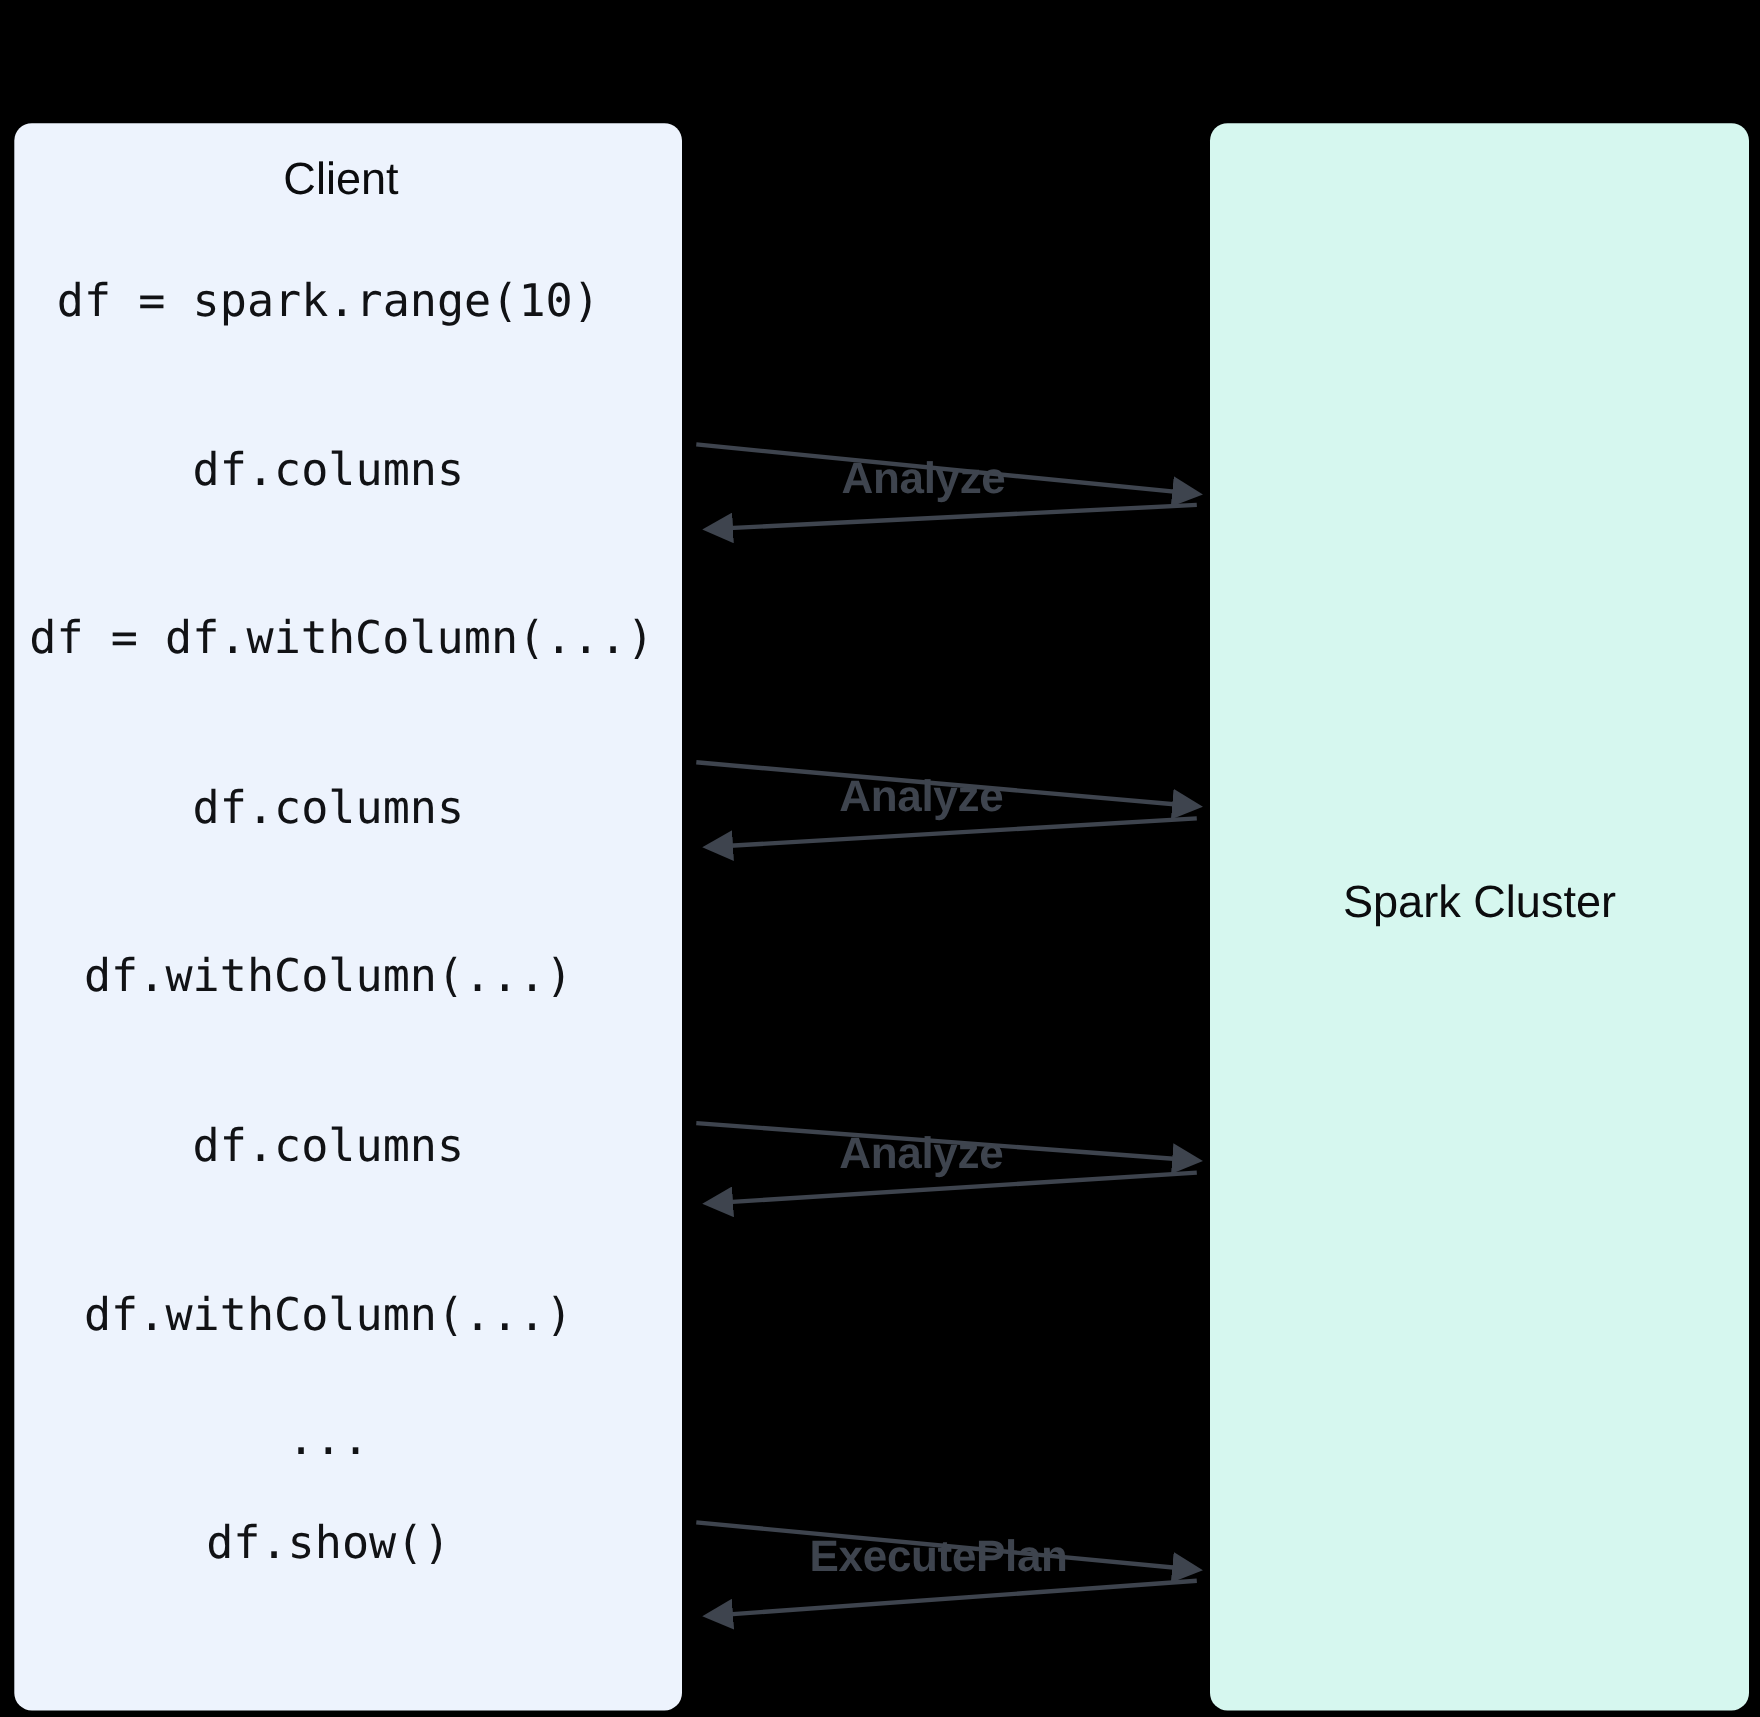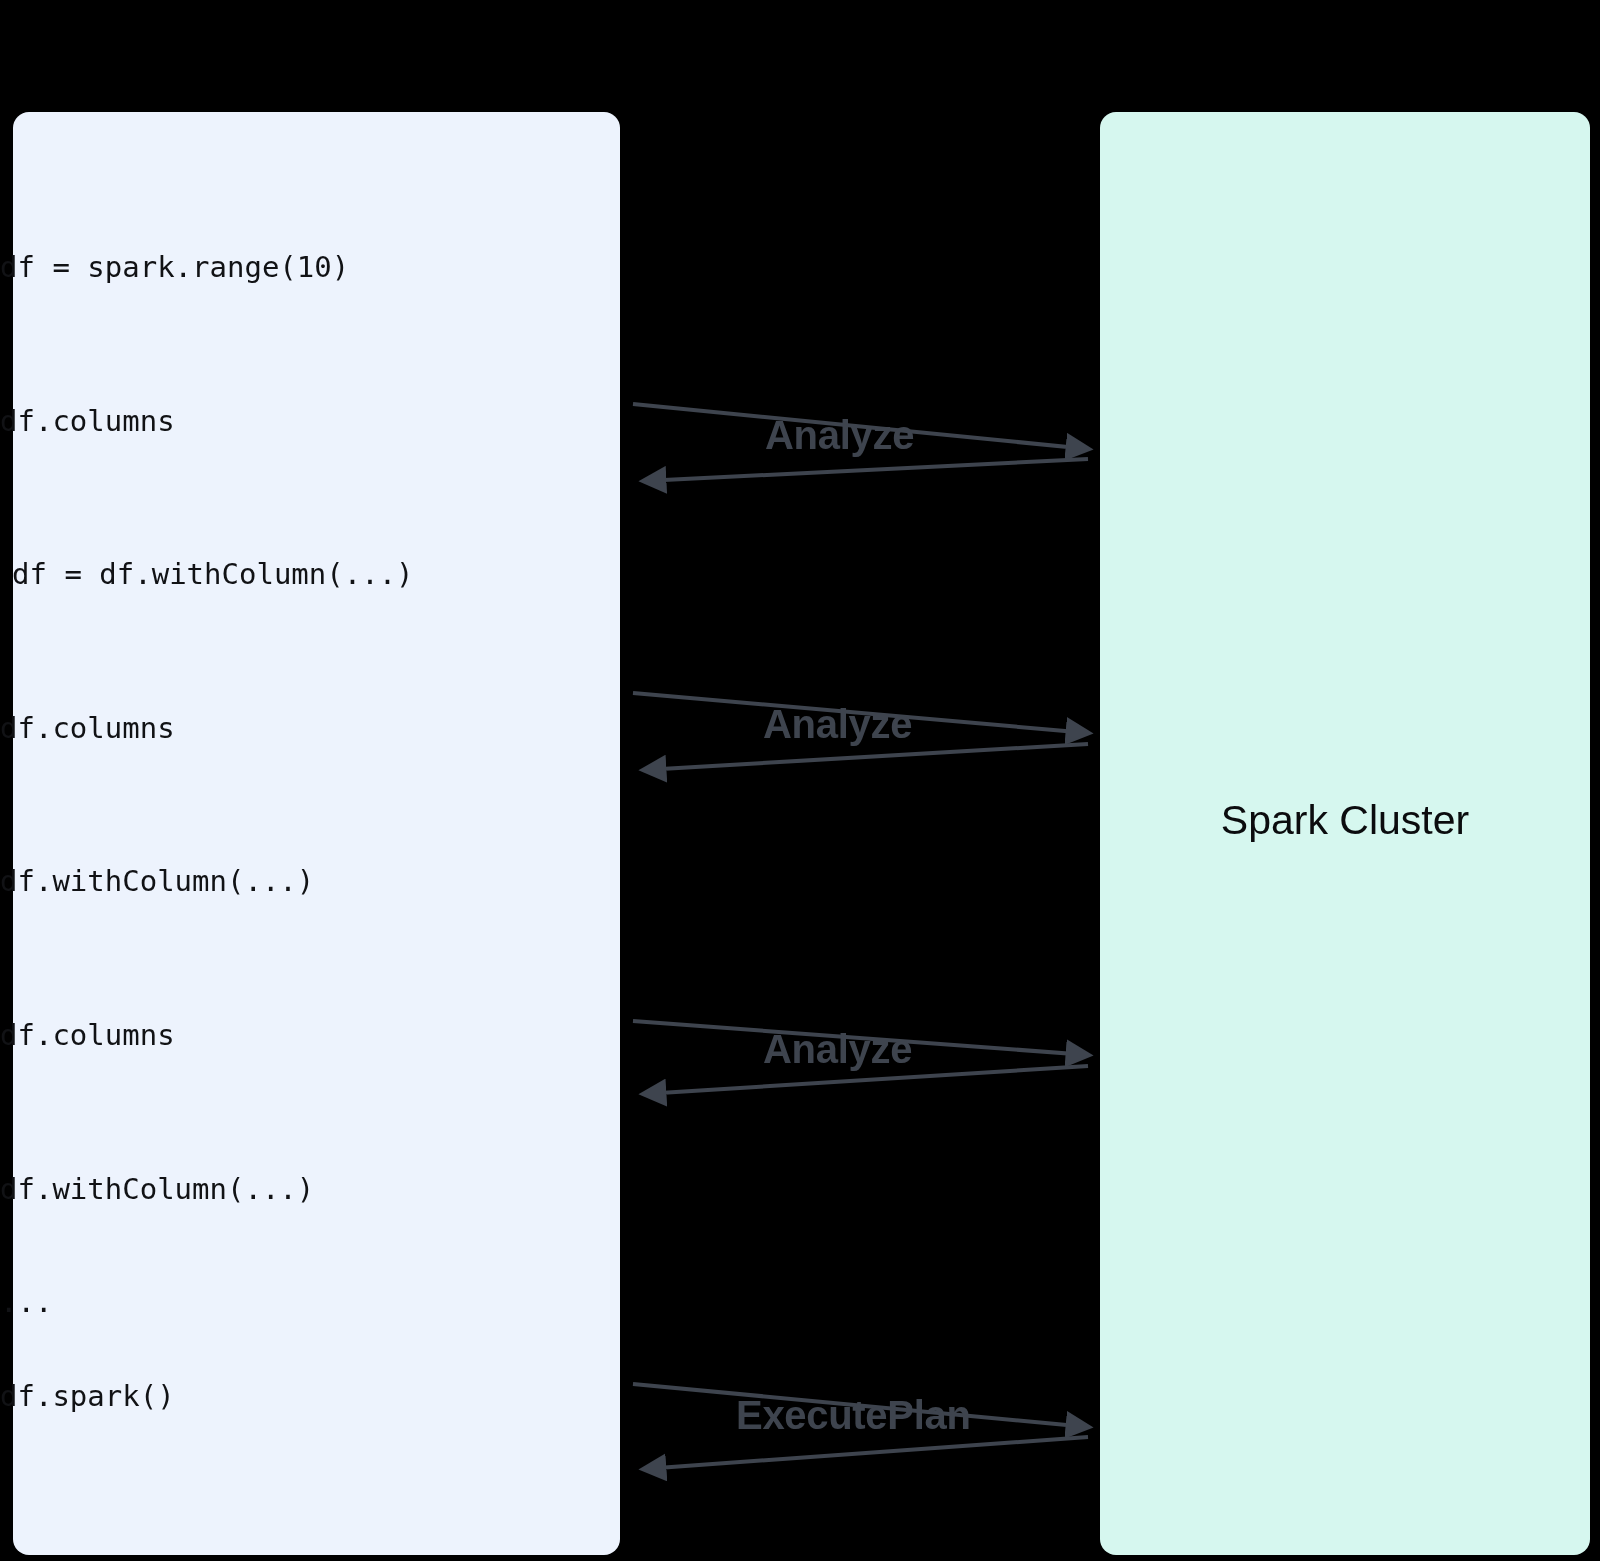--- a/index.html
+++ b/index.html
@@ -57,23 +57,23 @@
     top: 800px;
     width: 490px;
     text-align: center;
   }
 
   
   .code-line {
     position: absolute;
     left: 0;
     width: 597px;
-    text-align: left;
+    text-align: center;
     font-family: "DejaVu Sans Mono", "Liberation Mono", monospace;
-    font-size: 29px;
+    font-size: 41px;
     line-height: 1;
     color: #111215;
     white-space: pre;
   }
 
   
   #arrow-layer {
     position: absolute;
     left: 0;
     top: 0;
@@ -96,40 +96,41 @@
 </style>
 </head>
 <body>
 
 <div id="stage">
 
   <div class="panel" id="client-panel"></div>
 
   <div class="panel" id="cluster-panel"></div>
 
+  <div class="panel-title" id="client-title">Client</div>
 
   <div class="panel-title" id="cluster-title">Spark Cluster</div>
 
   <div class="code-line" style="top:253px;">df = spark.range(10)</div>
 
   <div class="code-line" style="top:407px;">df.columns</div>
 
   <div class="code-line" style="top:560px;margin-left:12px;">df = df.withColumn(...)</div>
 
   <div class="code-line" style="top:714px;">df.columns</div>
 
   <div class="code-line" style="top:867px;">df.withColumn(...)</div>
 
   <div class="code-line" style="top:1021px;">df.columns</div>
 
   <div class="code-line" style="top:1175px;">df.withColumn(...)</div>
 
   <div class="code-line" style="top:1288px;">...</div>
 
-  <div class="code-line" style="top:1382px;">df.spark()</div>
+  <div class="code-line" style="top:1382px;">df.show()</div>
 
   <svg id="arrow-layer" viewBox="0 0 1600 1561">
     <defs>
       <marker id="head-right" markerWidth="7" markerHeight="7" refX="5.6" refY="3.5" orient="auto" markerUnits="strokeWidth">
         <path d="M0,0 L7,3.5 L0,7 z" fill="#3e444e"></path>
       </marker>
       <marker id="head-left" markerWidth="7" markerHeight="7" refX="5.6" refY="3.5" orient="auto" markerUnits="strokeWidth">
         <path d="M0,0 L7,3.5 L0,7 z" fill="#3e444e"></path>
       </marker>
     </defs>

